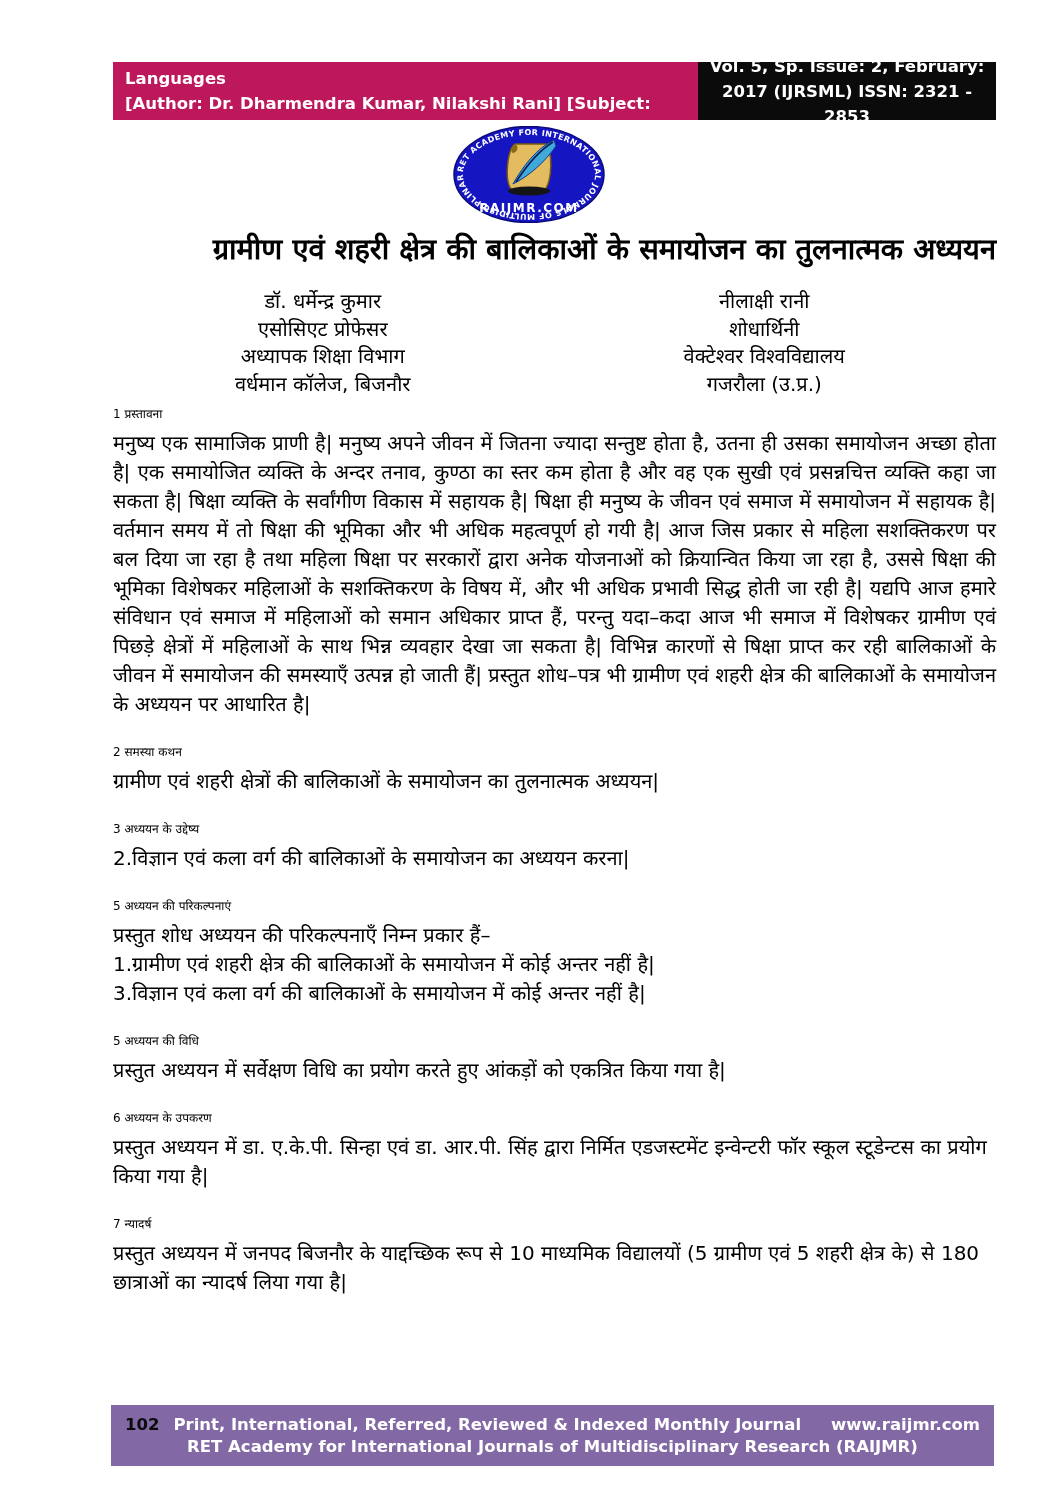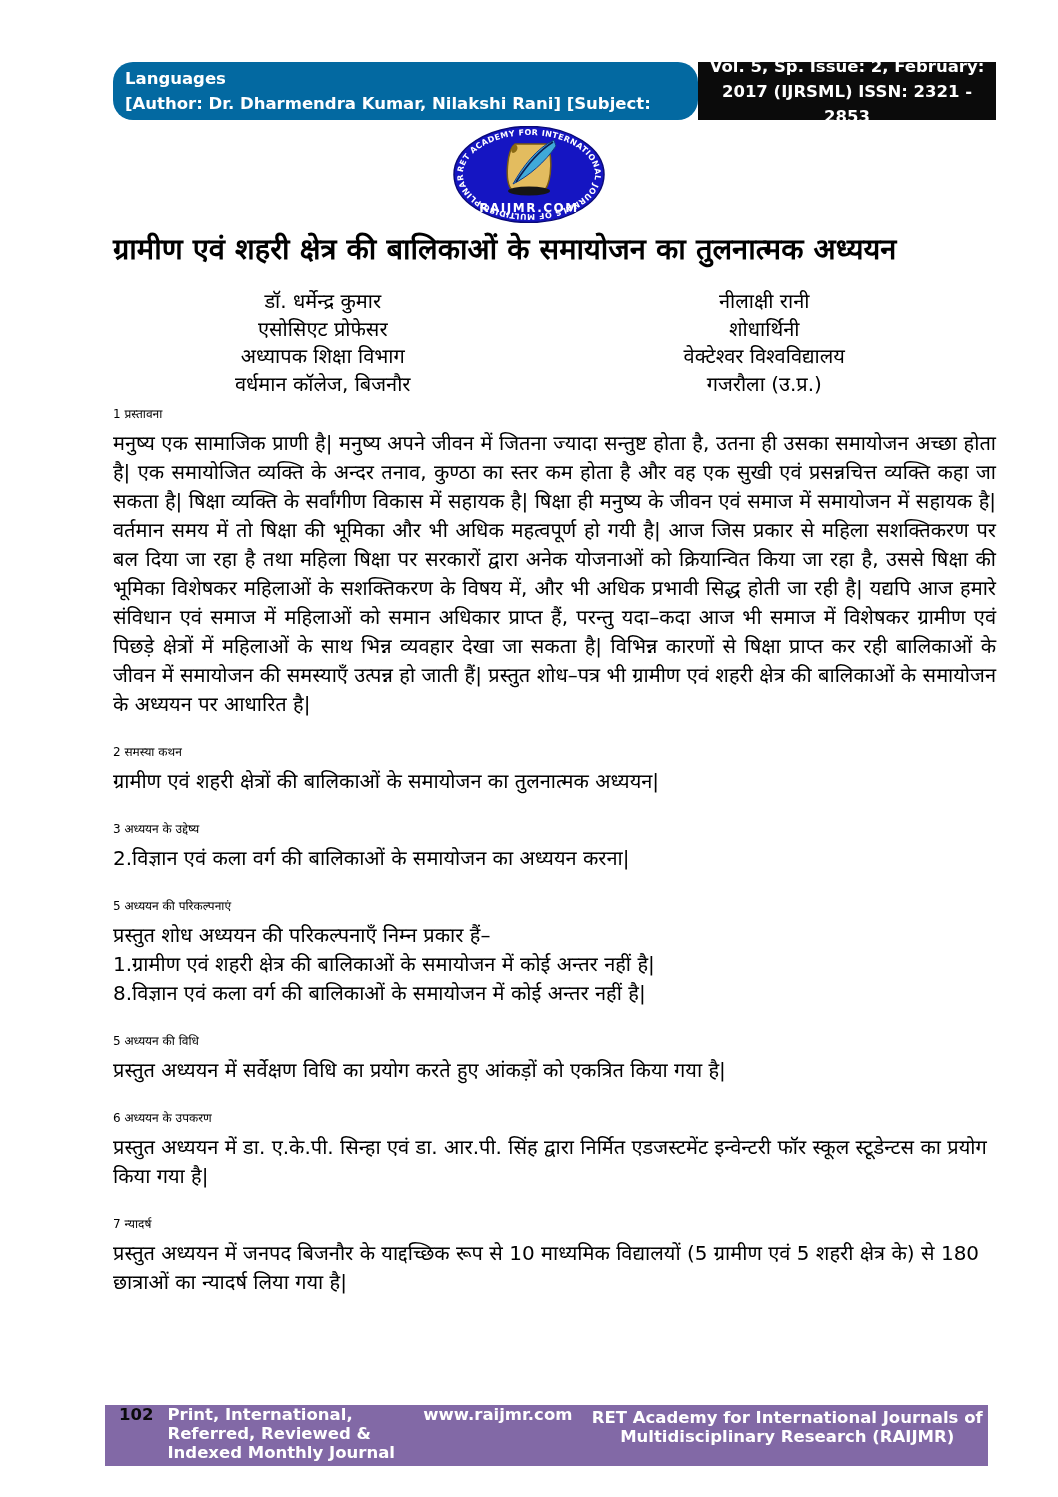--- a/index.html
+++ b/index.html
@@ -5,50 +5,50 @@
   * { margin:0; padding:0; box-sizing:border-box; }
   html,body { background:#ffffff; }
   .page {
     position:relative; width:1058px; height:1497px; background:#ffffff;
     font-family:"DejaVu Sans","Liberation Sans",sans-serif; color:#000;
     overflow:hidden;
   }
   
   .header { position:absolute; top:62px; left:113px; width:883px; height:58px; display:flex; }
   .band-purple {
-    width:585px; height:100%; background:#0369a1; color:#fff;
+    width:585px; height:100%; background:#be185d; color:#fff;
     display:flex; flex-direction:column; justify-content:center;
-    padding-left:12px; font-weight:bold; font-size:16.5px; line-height:25px;border-radius:20px;
+    padding-left:12px; font-weight:bold; font-size:16.5px; line-height:25px;
   }
   .band-black {
     width:298px; height:100%; background:#0B0B0B; color:#fff;
     display:flex; flex-direction:column; justify-content:center; align-items:center;
     font-weight:bold; font-size:16.5px; line-height:25px; text-align:center;
   }
   
   .logo { position:absolute; top:126px; left:0; width:100%; display:flex; justify-content:center; }
   
   .title {
     position:absolute; top:230px; left:113px; width:883px;
-    text-align:left; font-size:29px; font-weight:bold; line-height:38px;
+    text-align:right; font-size:29px; font-weight:bold; line-height:38px;
   }
   
   .authors { position:absolute; top:288px; left:102px; width:883px; display:flex; }
   .author-col { flex:1; text-align:center; font-size:20px; line-height:27.5px; }
   
   .content { position:absolute; top:400px; left:113px; width:883px; font-size:20px; line-height:29px; }
   .content section { margin-bottom:19px; }
   .content h2 { font-size:12px; font-weight:normal; line-height:29px; }
   .content p { margin:0; }
   .content p.para { text-align:justify; }
   
   .footer {
-    position:absolute; top:1405px; left:105px; width:883px; height:61px;
+    position:absolute; top:1405px; left:111px; width:883px; height:61px;
     background:#8269A6; color:#fff; font-weight:bold; font-size:16.5px;
-    display:flex; justify-content:center;
+    display:flex; flex-direction:column; justify-content:center;
   }
   .f-line1 { display:flex; align-items:baseline; padding:0 14px; }
   .f-pageno { color:#0B0B0B; margin-right:14px; }
   .f-spacer { flex:1; }
   .f-link { color:#ffffff; text-decoration:none; }
   .f-line2 { text-align:center; margin-top:3px; }
 </style>
 </head>
 <body>
 
@@ -112,21 +112,21 @@
       <p>ग्रामीण एवं शहरी क्षेत्रों की बालिकाओं के समायोजन का तुलनात्मक अध्ययन|</p>
     </section>
     <section>
       <h2>3 अध्ययन के उद्देष्य</h2>
       <p>2.विज्ञान एवं कला वर्ग की बालिकाओं के समायोजन का अध्ययन करना|</p>
     </section>
     <section>
       <h2>5 अध्ययन की परिकल्पनाएं</h2>
       <p>प्रस्तुत शोध अध्ययन की परिकल्पनाएँ निम्न प्रकार हैं–</p>
       <p>1.ग्रामीण एवं शहरी क्षेत्र की बालिकाओं के समायोजन में कोई अन्तर नहीं है|</p>
-      <p>8.विज्ञान एवं कला वर्ग की बालिकाओं के समायोजन में कोई अन्तर नहीं है|</p>
+      <p>3.विज्ञान एवं कला वर्ग की बालिकाओं के समायोजन में कोई अन्तर नहीं है|</p>
     </section>
     <section>
       <h2>5 अध्ययन की विधि</h2>
       <p>प्रस्तुत अध्ययन में सर्वेक्षण विधि का प्रयोग करते हुए आंकड़ों को एकत्रित किया गया है|</p>
     </section>
     <section>
       <h2>6 अध्ययन के उपकरण</h2>
       <p>प्रस्तुत अध्ययन में डा. ए.के.पी. सिन्हा एवं डा. आर.पी. सिंह द्वारा निर्मित एडजस्टमेंट इन्वेन्टरी फॉर स्कूल स्टूडेन्टस का प्रयोग किया गया है|</p>
     </section>
     <section>

